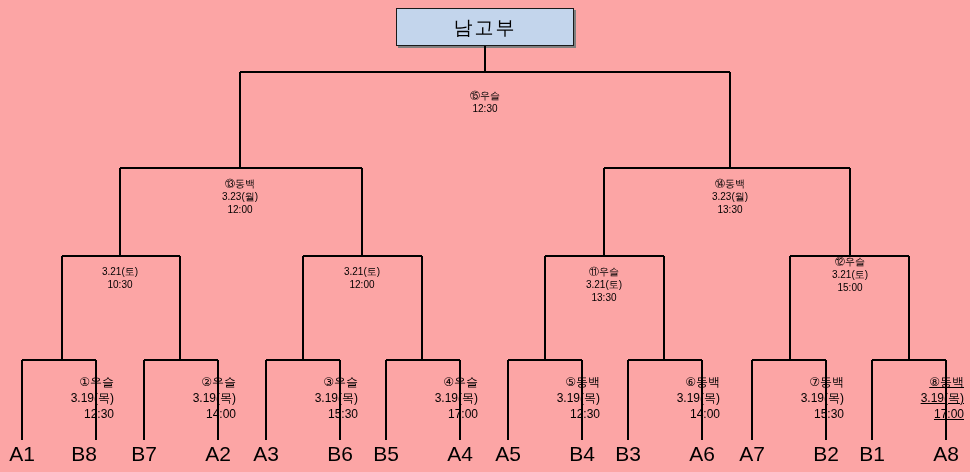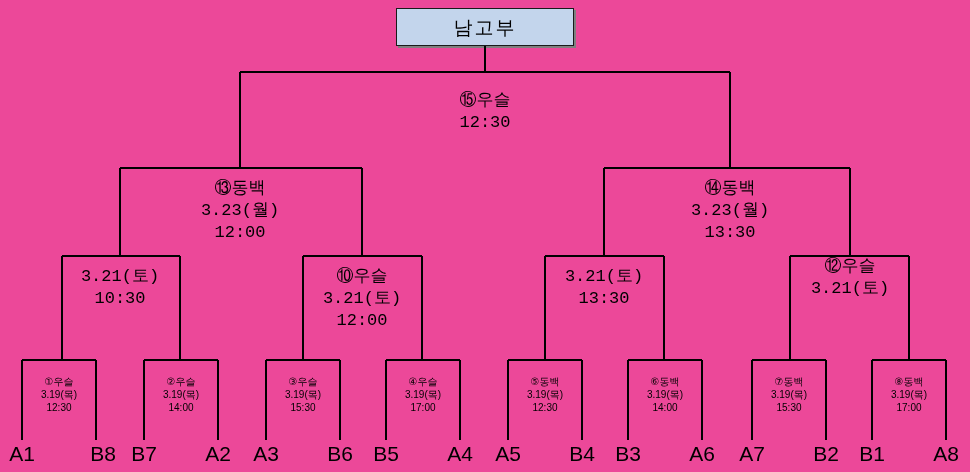--- a/index.html
+++ b/index.html
@@ -11,21 +11,21 @@
   body {
     font-family: "Liberation Sans", "DejaVu Sans", sans-serif;
     color: #000000;
     -webkit-font-smoothing: antialiased;
   }
   #bracket-page {
     position: relative;
     width: 970px;
     height: 472px;
     overflow: hidden;
-    background: #ec4899;
+    background: #fca5a5;
   }
 
   
   #title-box {
     position: absolute;
     left: 396px;
     top: 8px;
     width: 178px;
     height: 38px;
     background: #c3d5ec;
@@ -65,27 +65,27 @@
     line-height: 1.28;
     white-space: nowrap;
     color: #000;
   }
   .match-node .m-line {
     display: block;
   }
 
   
   .node-big {
-    font-size: 17px;
-    font-family: Liberation Mono, monospace;
+    font-size: 10px;
   }
   
   .node-small {
-    font-size: 10px;
+    font-size: 12px;
     line-height: 1.32;
+    text-align: right;
   }
 
   
   .team-label {
     position: absolute;
     top: 443px;
     width: 44px;
     margin-left: -22px;
     text-align: center;
     font-size: 21px;
@@ -182,33 +182,34 @@
     <span class="m-line">3.23(월)</span>
     <span class="m-line">13:30</span>
   </div>
 
   <div class="match-node node-big" style="left:120px; top:266px; width:180px; margin-left:-90px;">
     <span class="m-line">3.21(토)</span>
     <span class="m-line">10:30</span>
   </div>
 
   <div class="match-node node-big" style="left:362px; top:266px; width:180px; margin-left:-90px;">
-    <span class="m-line">⑩우슬</span>
     <span class="m-line">3.21(토)</span>
     <span class="m-line">12:00</span>
   </div>
 
   <div class="match-node node-big" style="left:604px; top:266px; width:180px; margin-left:-90px;">
+    <span class="m-line">⑪우슬</span>
     <span class="m-line">3.21(토)</span>
     <span class="m-line">13:30</span>
   </div>
 
   <div class="match-node node-big" style="left:850px; top:256px; width:180px; margin-left:-90px;">
     <span class="m-line">⑫우슬</span>
     <span class="m-line">3.21(토)</span>
+    <span class="m-line">15:00</span>
   </div>
 
   <div class="match-node node-small" style="left:59px; top:375px; width:110px; margin-left:-55px;">
     <span class="m-line">①우슬</span>
     <span class="m-line">3.19(목)</span>
     <span class="m-line">12:30</span>
   </div>
 
   <div class="match-node node-small" style="left:181px; top:375px; width:110px; margin-left:-55px;">
     <span class="m-line">②우슬</span>
@@ -239,28 +240,28 @@
     <span class="m-line">3.19(목)</span>
     <span class="m-line">14:00</span>
   </div>
 
   <div class="match-node node-small" style="left:789px; top:375px; width:110px; margin-left:-55px;">
     <span class="m-line">⑦동백</span>
     <span class="m-line">3.19(목)</span>
     <span class="m-line">15:30</span>
   </div>
 
-  <div class="match-node node-small" style="left:909px; top:375px; width:110px; margin-left:-55px;">
+  <div class="match-node node-small" style="left:909px; top:375px; width:110px; margin-left:-55px;text-decoration:underline;">
     <span class="m-line">⑧동백</span>
     <span class="m-line">3.19(목)</span>
     <span class="m-line">17:00</span>
   </div>
 
   <div class="team-label" style="left:22px;">A1</div>
-  <div class="team-label" style="left:103px;">B8</div>
+  <div class="team-label" style="left:84px;">B8</div>
   <div class="team-label" style="left:144px;">B7</div>
   <div class="team-label" style="left:218px;">A2</div>
   <div class="team-label" style="left:266px;">A3</div>
   <div class="team-label" style="left:340px;">B6</div>
   <div class="team-label" style="left:386px;">B5</div>
   <div class="team-label" style="left:460px;">A4</div>
   <div class="team-label" style="left:508px;">A5</div>
   <div class="team-label" style="left:582px;">B4</div>
   <div class="team-label" style="left:628px;">B3</div>
   <div class="team-label" style="left:702px;">A6</div>

